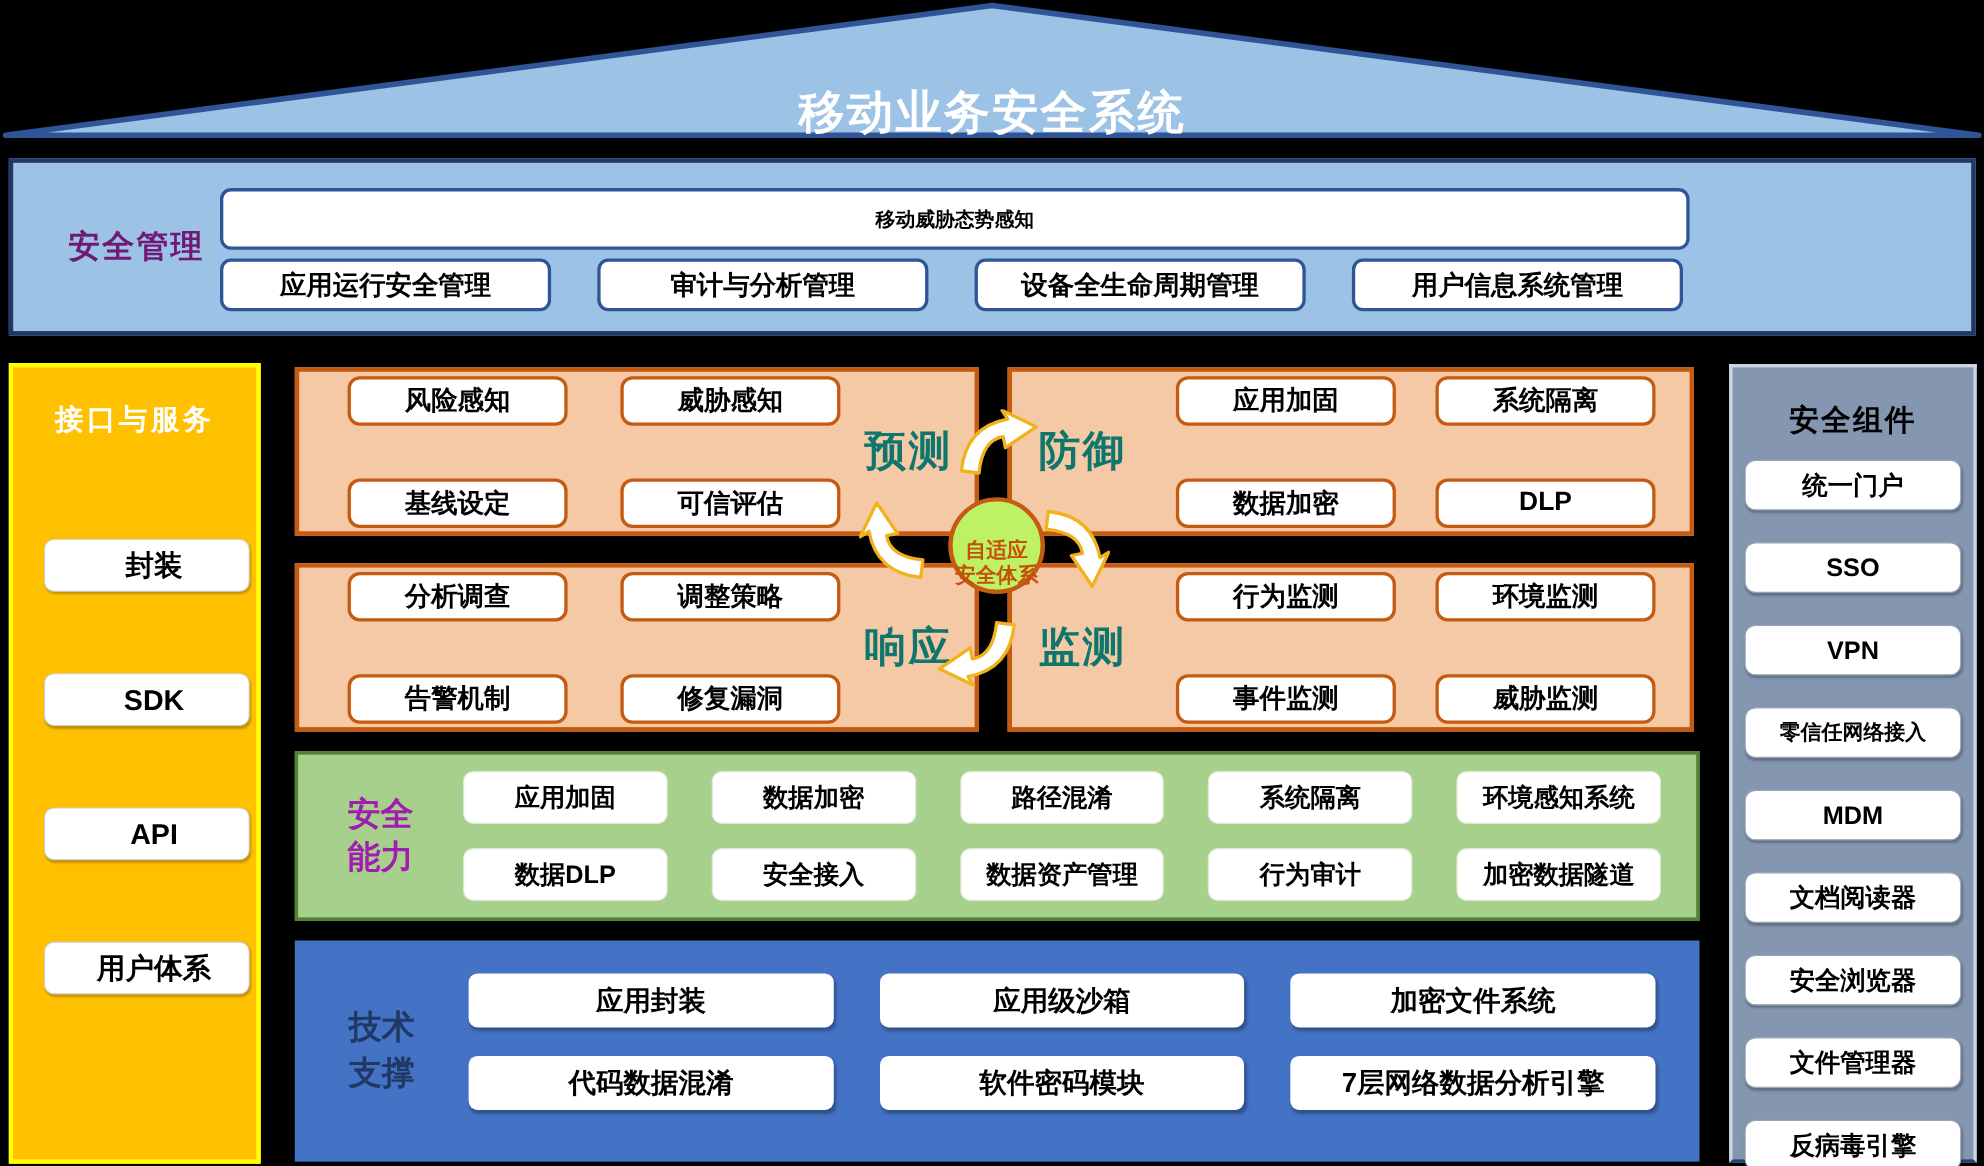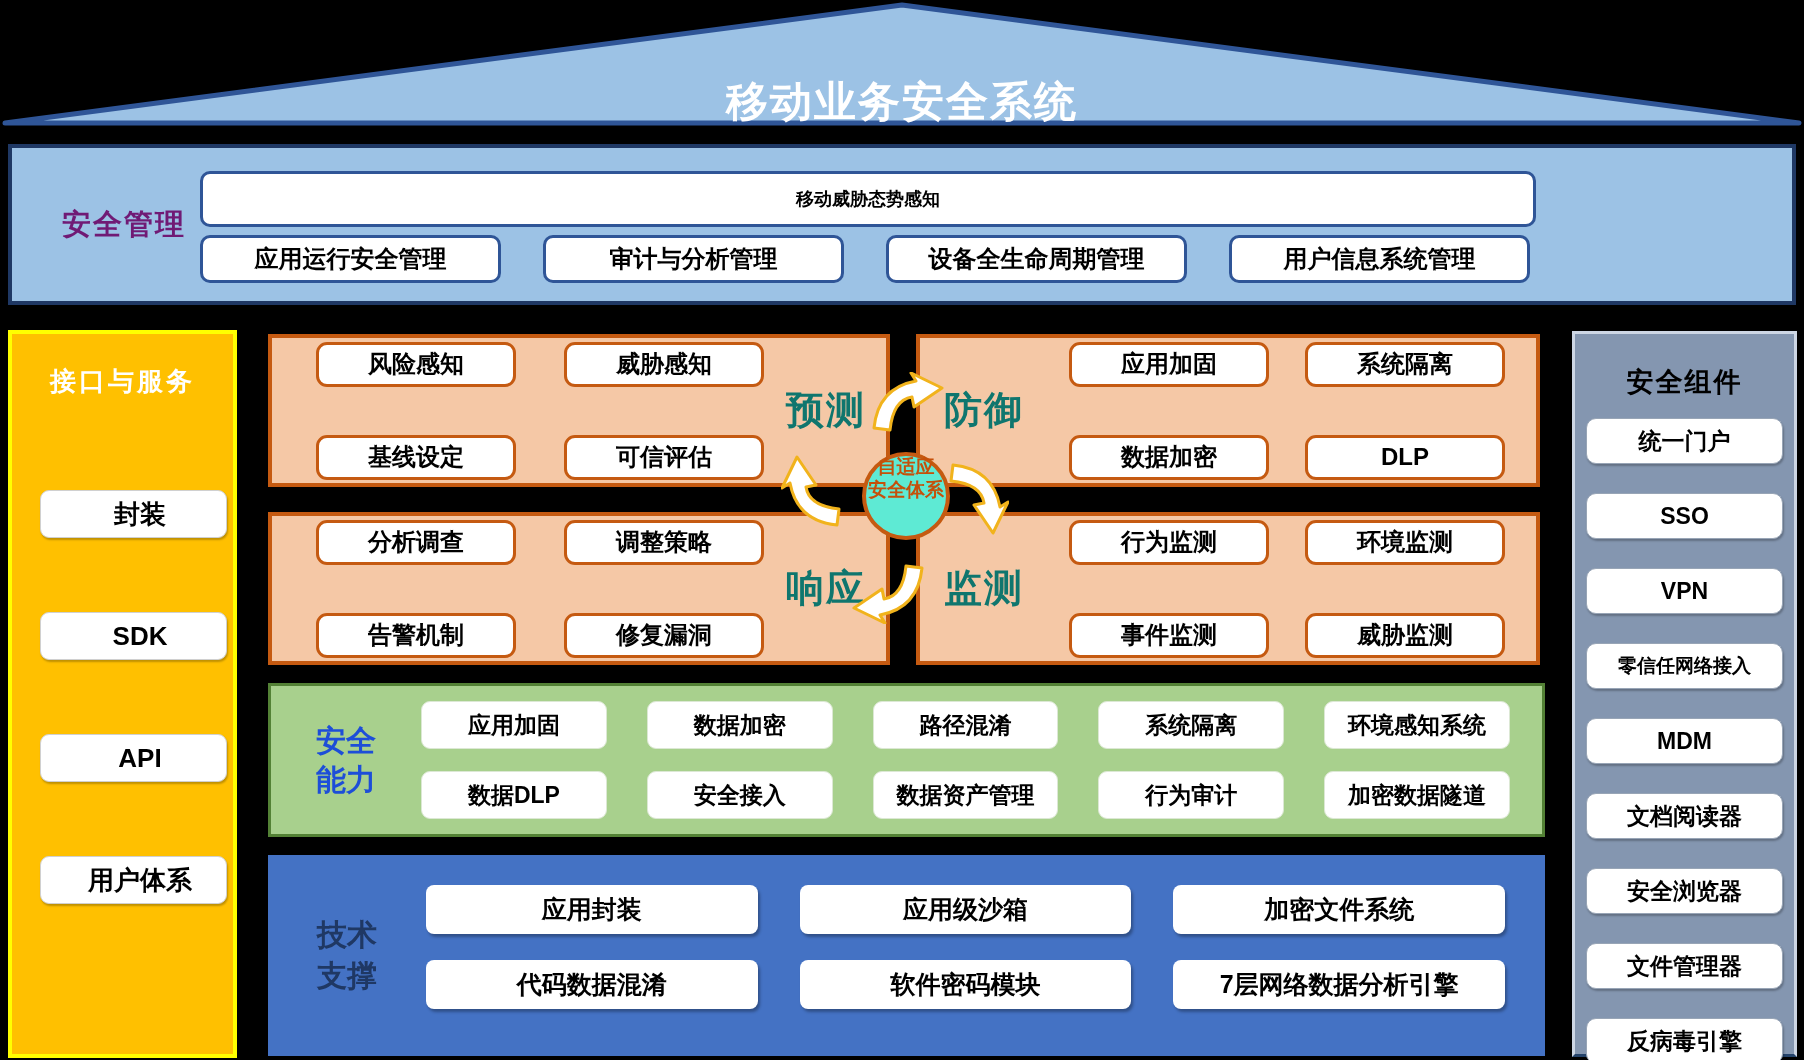--- a/index.html
+++ b/index.html
@@ -51,35 +51,35 @@
   .qgrid-l{left:44px;}
   .qgrid-r{left:149px;column-gap:36px;}
   .qbox{background:#fff;border:3px solid #C55A11;border-radius:11px;display:flex;align-items:center;
         justify-content:center;font-size:24px;font-weight:bold;}
   .qlabel{position:absolute;top:0;bottom:0;display:flex;align-items:center;font-size:38px;
           font-weight:bold;color:#0f766e;letter-spacing:2px;}
   .qlabel-r{right:20px;}
   .qlabel-l{left:24px;}
 
   
-  .cycle-circle{left:862px;top:452px;width:88px;height:88px;background:#5eead4;border:4px solid #C55A11;
+  .cycle-circle{left:862px;top:452px;width:88px;height:88px;background:#bef264;border:4px solid #C55A11;
                 border-radius:50%;display:flex;flex-direction:column;align-items:center;
-                justify-content:flex-start;z-index:7;}
+                justify-content:flex-end;z-index:7;}
   .cycle-circle span{font-size:19px;line-height:1.2;font-weight:bold;color:#C5500A;white-space:nowrap;}
   .cyc-arrow{position:absolute;width:76px;height:62px;z-index:6;}
   .cyc-arrow path{fill:#fff;stroke:#F1B31C;stroke-width:3;stroke-linejoin:round;}
   .arr-top{left:868px;top:372px;}
   .arr-right{left:940px;top:466px;transform:rotate(90deg);}
   .arr-bottom{left:852px;top:562px;transform:rotate(180deg);}
   .arr-left{left:774px;top:462px;transform:rotate(270deg);}
 
   
   .cap{left:268px;top:683px;width:1277px;height:154px;background:#A8D08D;border:3px solid #538135;
        display:flex;align-items:center;}
-  .cap-label{width:150px;text-align:center;font-size:30px;font-weight:bold;color:#1d4ed8;line-height:1.3;}
+  .cap-label{width:150px;text-align:center;font-size:30px;font-weight:bold;color:#a21caf;line-height:1.3;}
   .cap-grid{flex:1;display:grid;grid-template-columns:repeat(5,1fr);column-gap:40px;row-gap:22px;
             padding-right:32px;}
   .cap-box{height:46px;background:#fff;border:1px solid #DCE8D4;border-radius:9px;display:flex;
            align-items:center;justify-content:center;font-size:23px;font-weight:bold;}
 
   
   .tech{left:268px;top:855px;width:1277px;height:201px;background:#4472C4;display:flex;}
   .tech-label{width:158px;text-align:center;font-size:30px;font-weight:bold;color:#1F3864;
               line-height:1.35;align-self:center;}
   .tech-grid{flex:1;display:grid;grid-template-columns:repeat(3,1fr);column-gap:42px;row-gap:26px;

